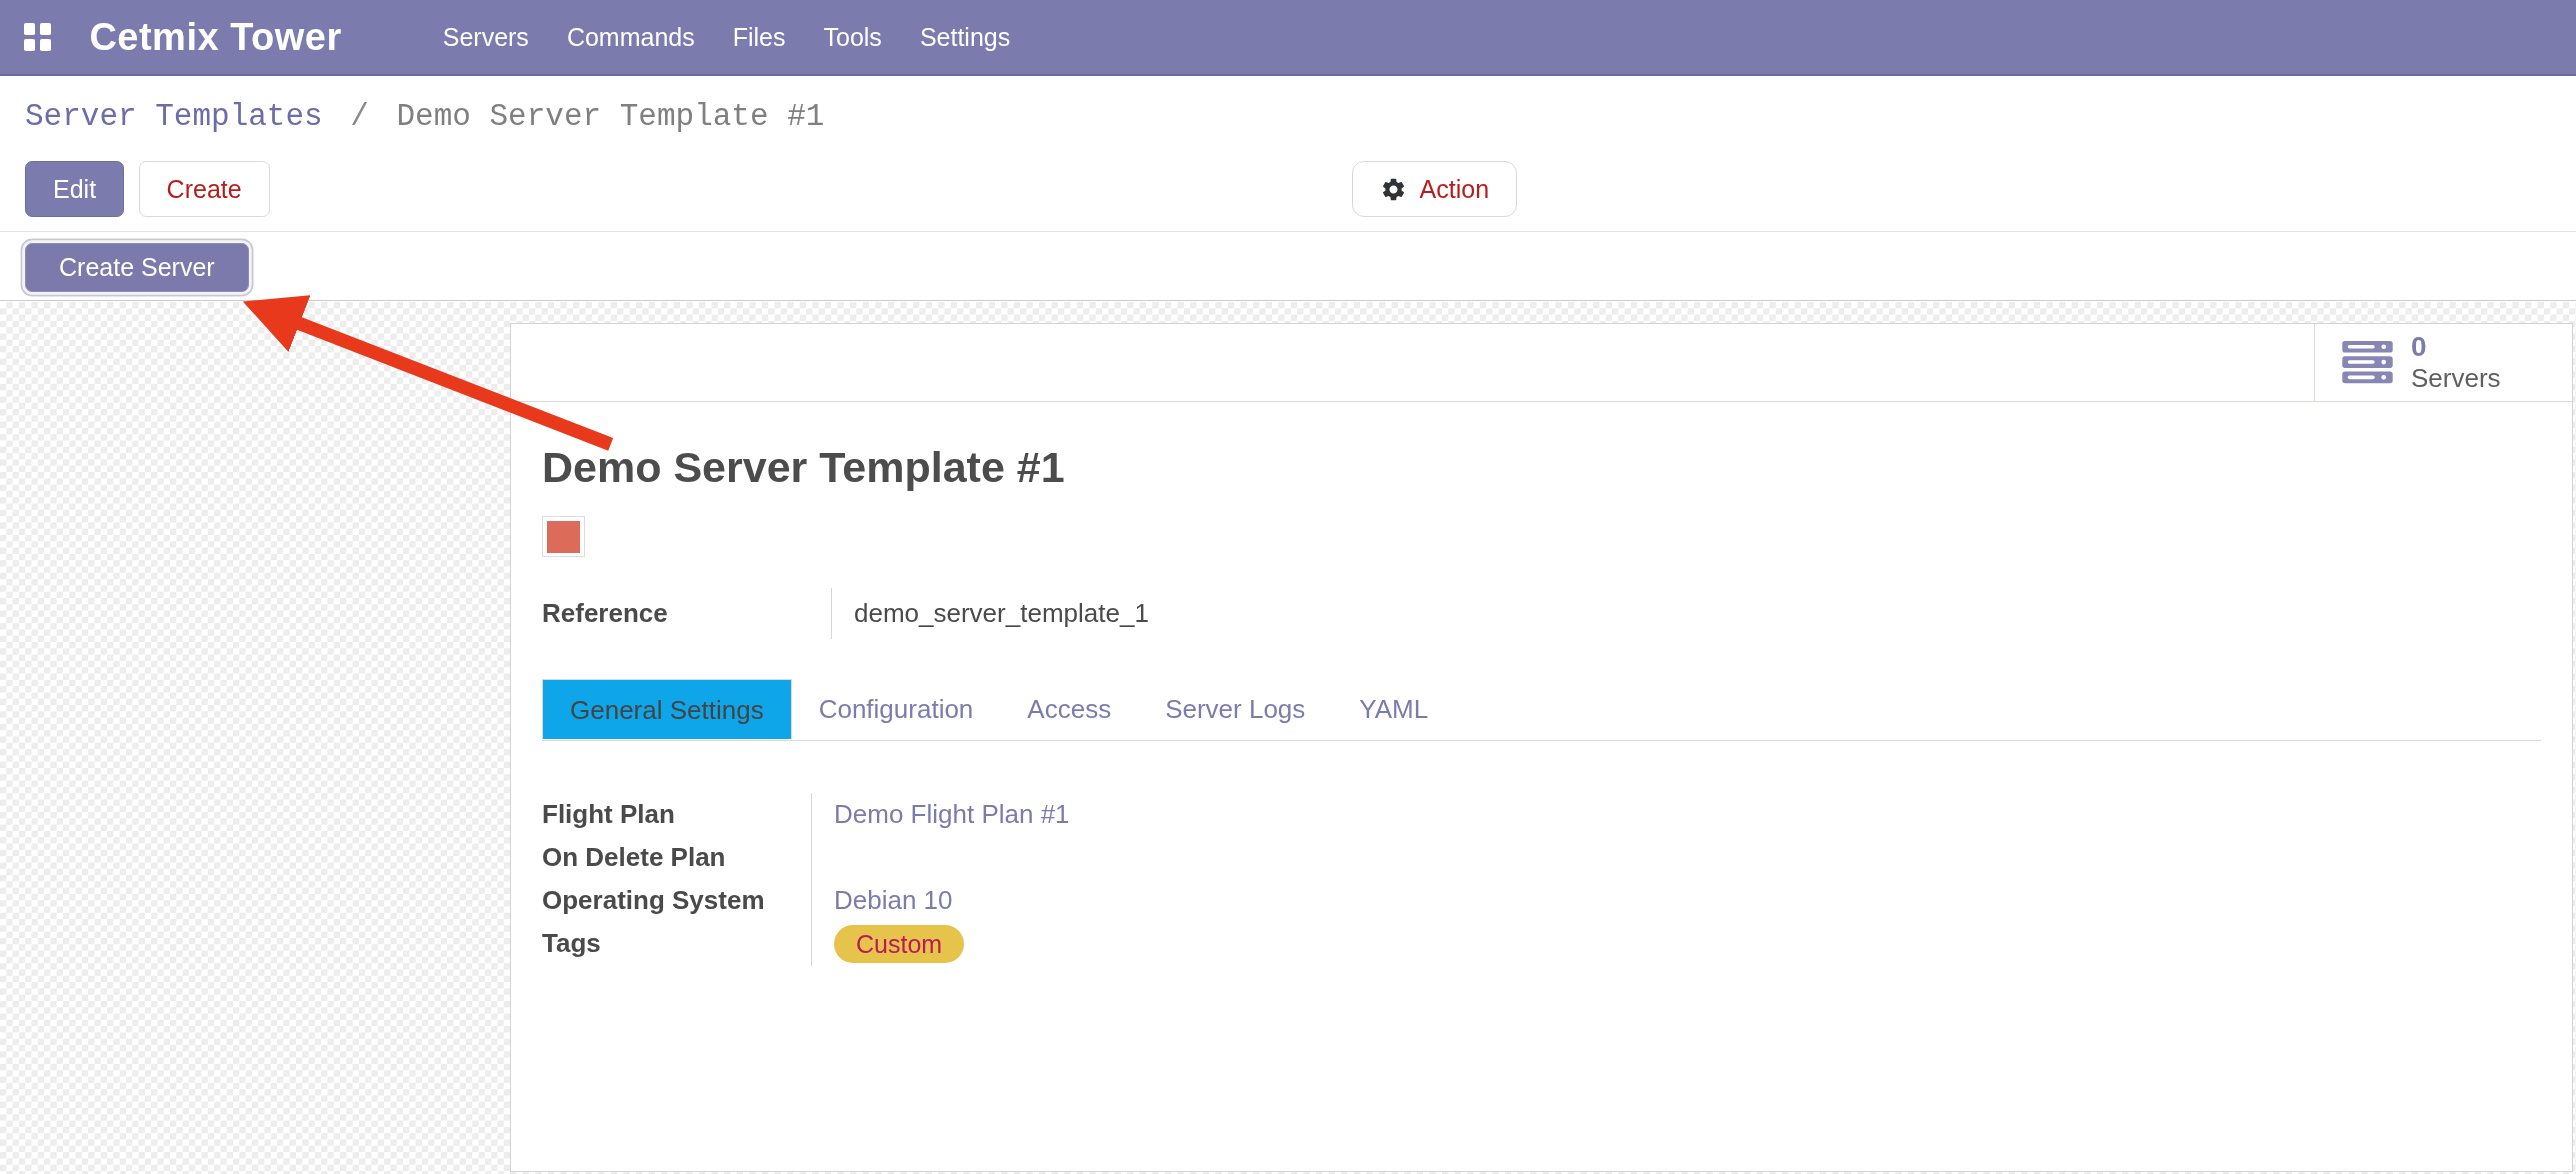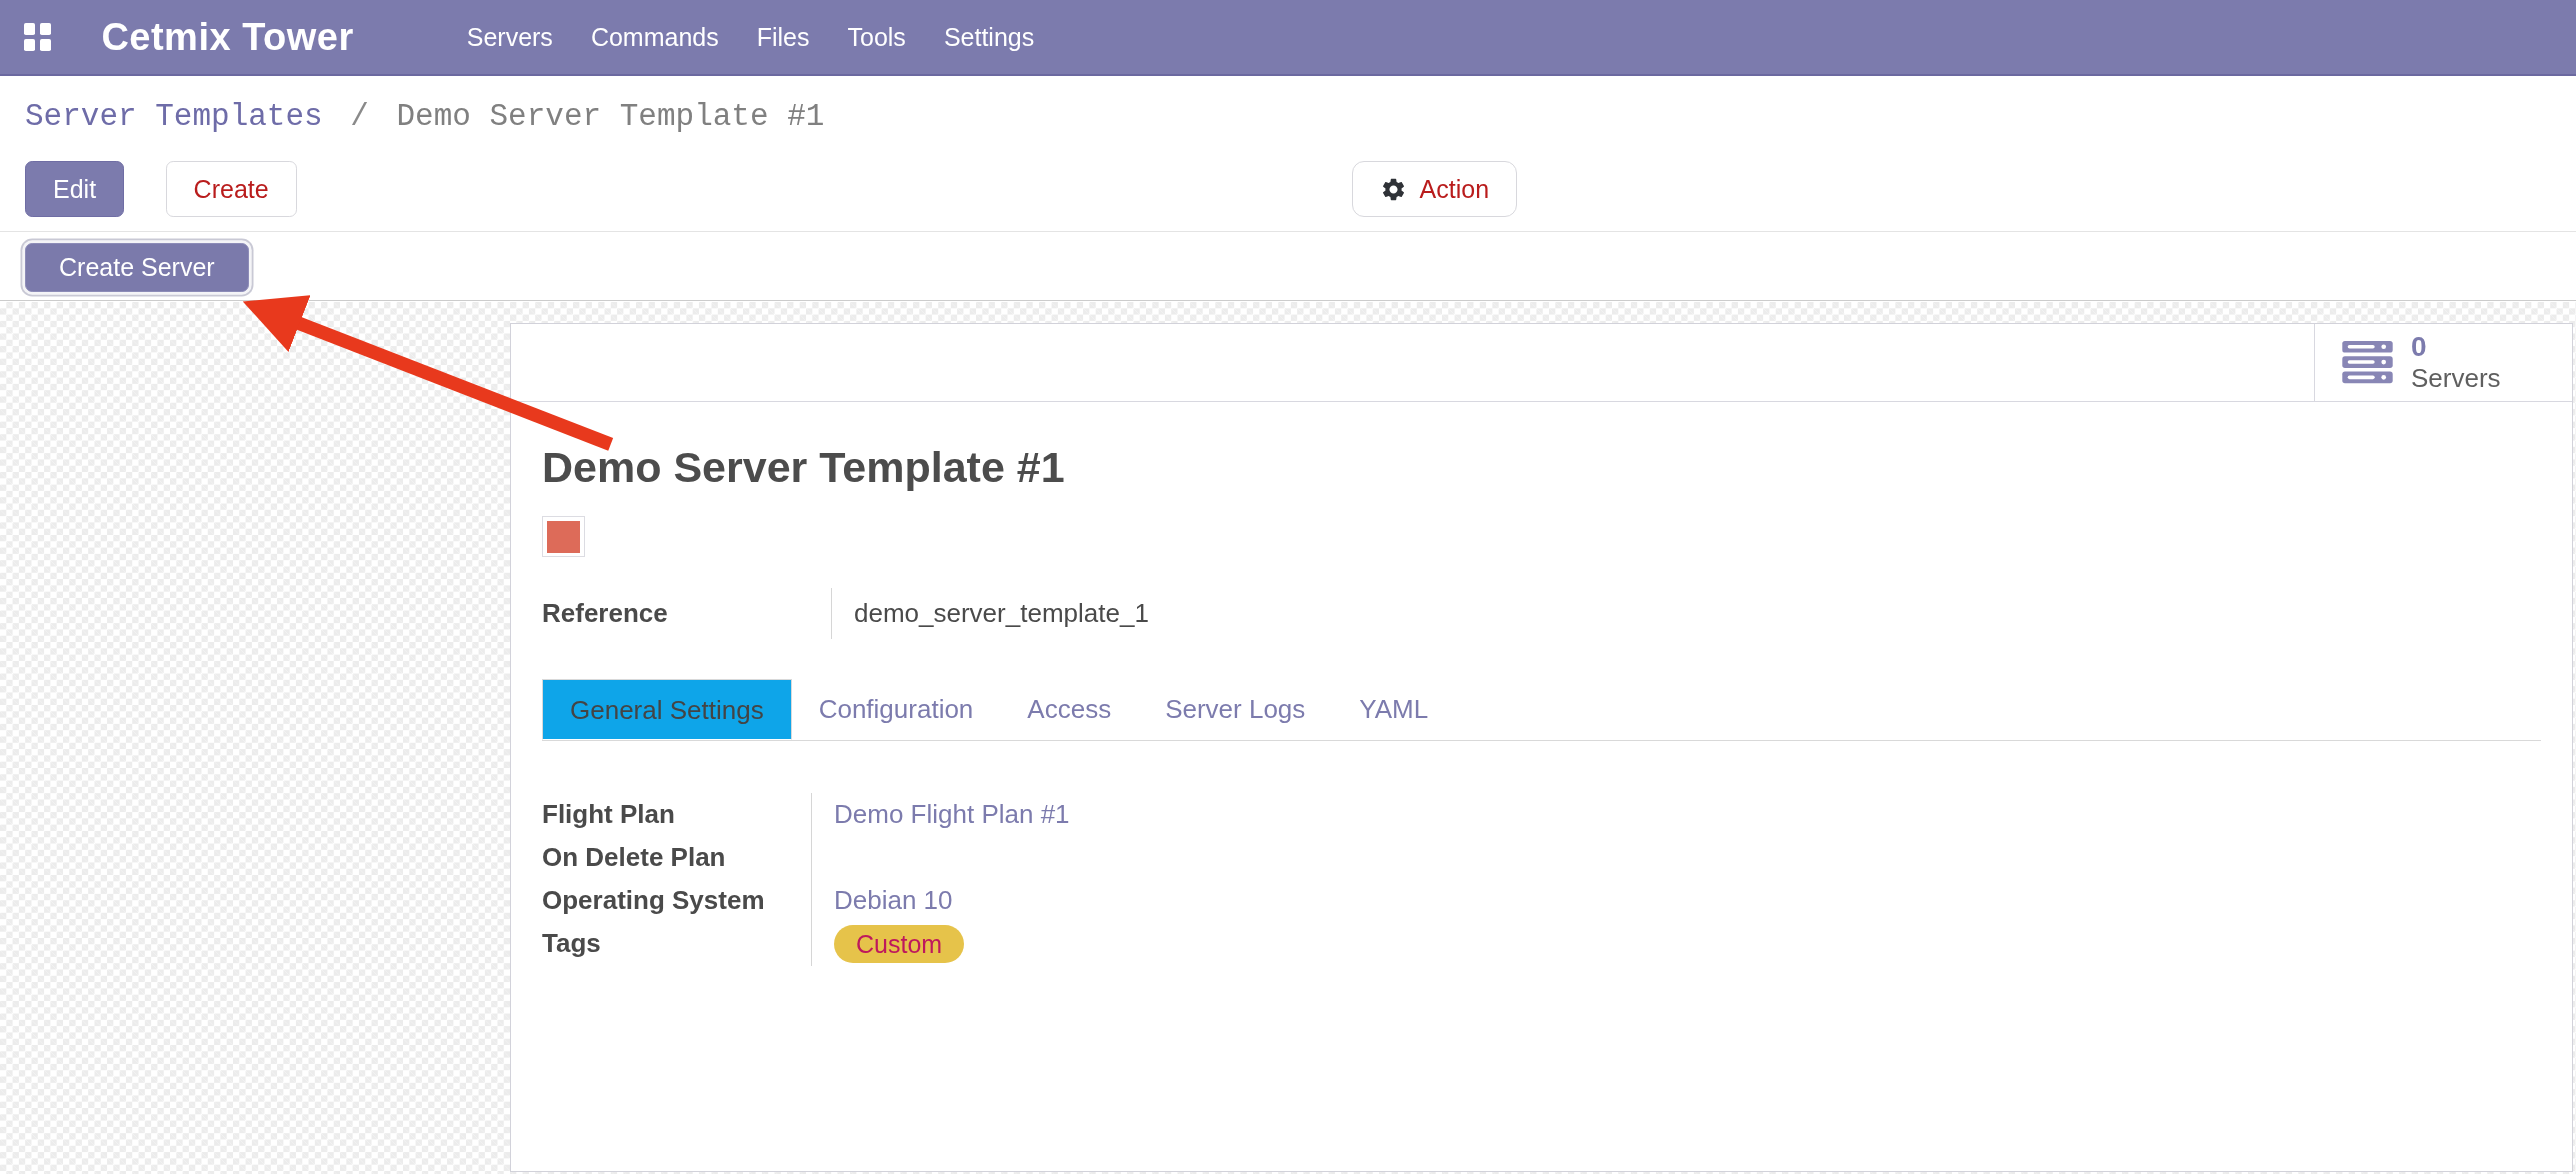--- a/index.html
+++ b/index.html
@@ -6,35 +6,35 @@
   html, body { margin:0; padding:0; }
   body {
     width: 2576px; height: 1174px; position: relative; overflow: hidden;
     font-family: "Liberation Sans", sans-serif; background: #ffffff; color:#4a4a4a;
   }
 
   
   .navbar {
     position:absolute; top:0; left:0; width:100%; height:76px;
     background:#7c7bad; border-bottom:2.7px solid #6b69a0;
-    display:flex; align-items:center;gap:12px;
+    display:flex; align-items:center;
   }
   .apps-icon { margin-left:23.5px; display:grid; grid-template-columns:11.7px 11.7px; grid-gap:4.5px; cursor:pointer; }
   .apps-icon i { width:11.7px; height:11.7px; background:#fff; border-radius:1.8px; display:block; }
   .brand { color:#fff; font-size:38px; font-weight:bold; margin-left:38px; letter-spacing:0.5px; }
   .nav-items { display:flex; margin-left:101px; gap:38px; }
   .nav-item { color:#fff; font-size:25px; line-height:76px; cursor:pointer; }
 
   
   .breadcrumb { position:absolute; top:99px; left:25px; font-size:31px;font-family:Liberation Mono, monospace; }
   .crumb-link { color:#6e6ca8; cursor:pointer; }
   .crumb-sep { color:#8a8a8a; margin:0 9px; }
   .crumb-current { color:#808080; }
 
-  .toolbar { position:absolute; top:161px; left:25px; display:flex;gap:27px; }
+  .toolbar { position:absolute; top:161px; left:25px; display:flex; }
   .btn {
     height:56px; font-size:25px; border-radius:7.2px; padding:0 27px;
     display:inline-flex; align-items:center; gap:12.6px; cursor:pointer;
     font-family:"Liberation Sans",sans-serif;
   }
   .btn-primary { background:#7c7bad; color:#fff; border:0.9px solid #6f6da4; }
   .btn-default { background:#fff; color:#b91c1c; border:0.9px solid #d8d8dd; margin-left:14.5px;text-align:right; }
   .action-btn { position:absolute; top:161px; left:1352px; margin:0;border-radius:12px; }
   .gear-svg { width:27px; height:27px; fill:#2f3237; }
 

